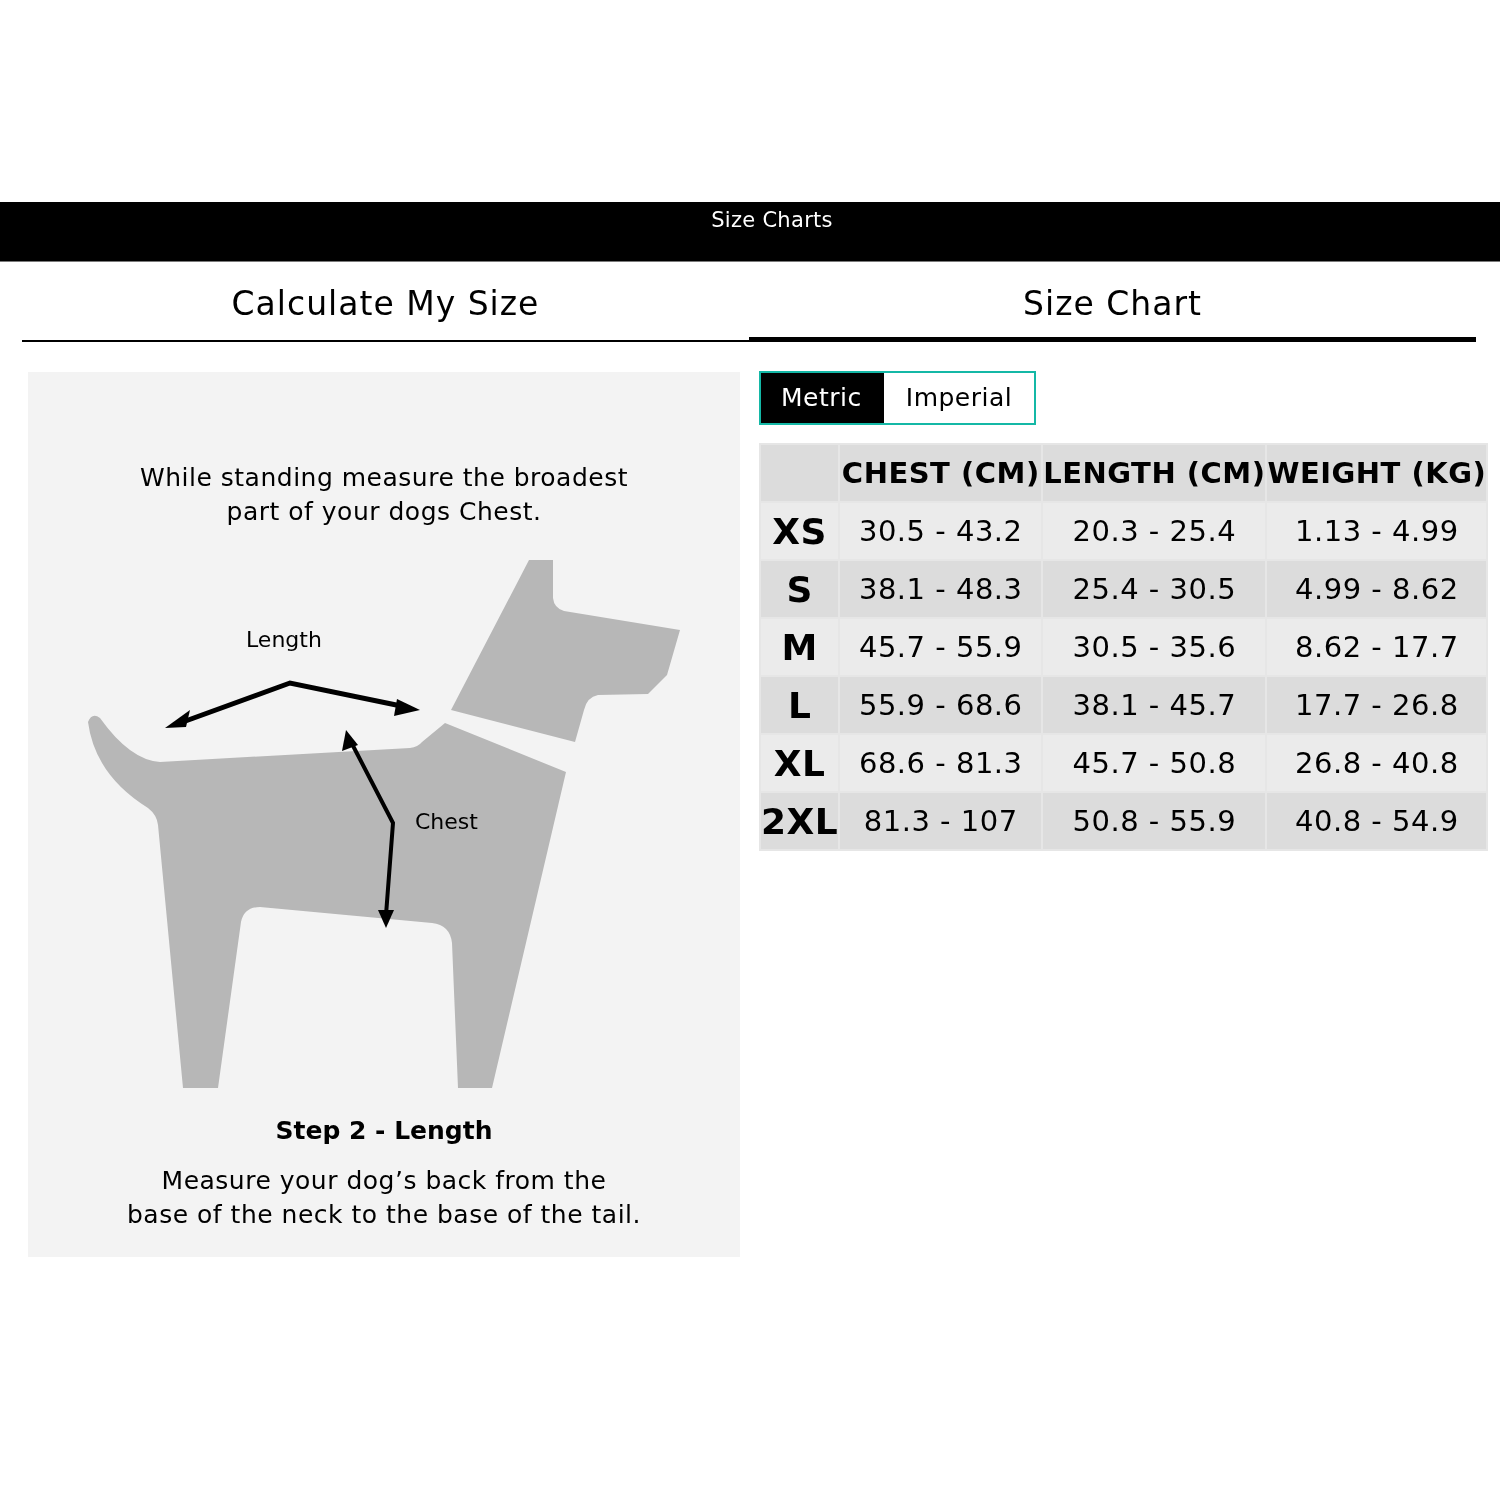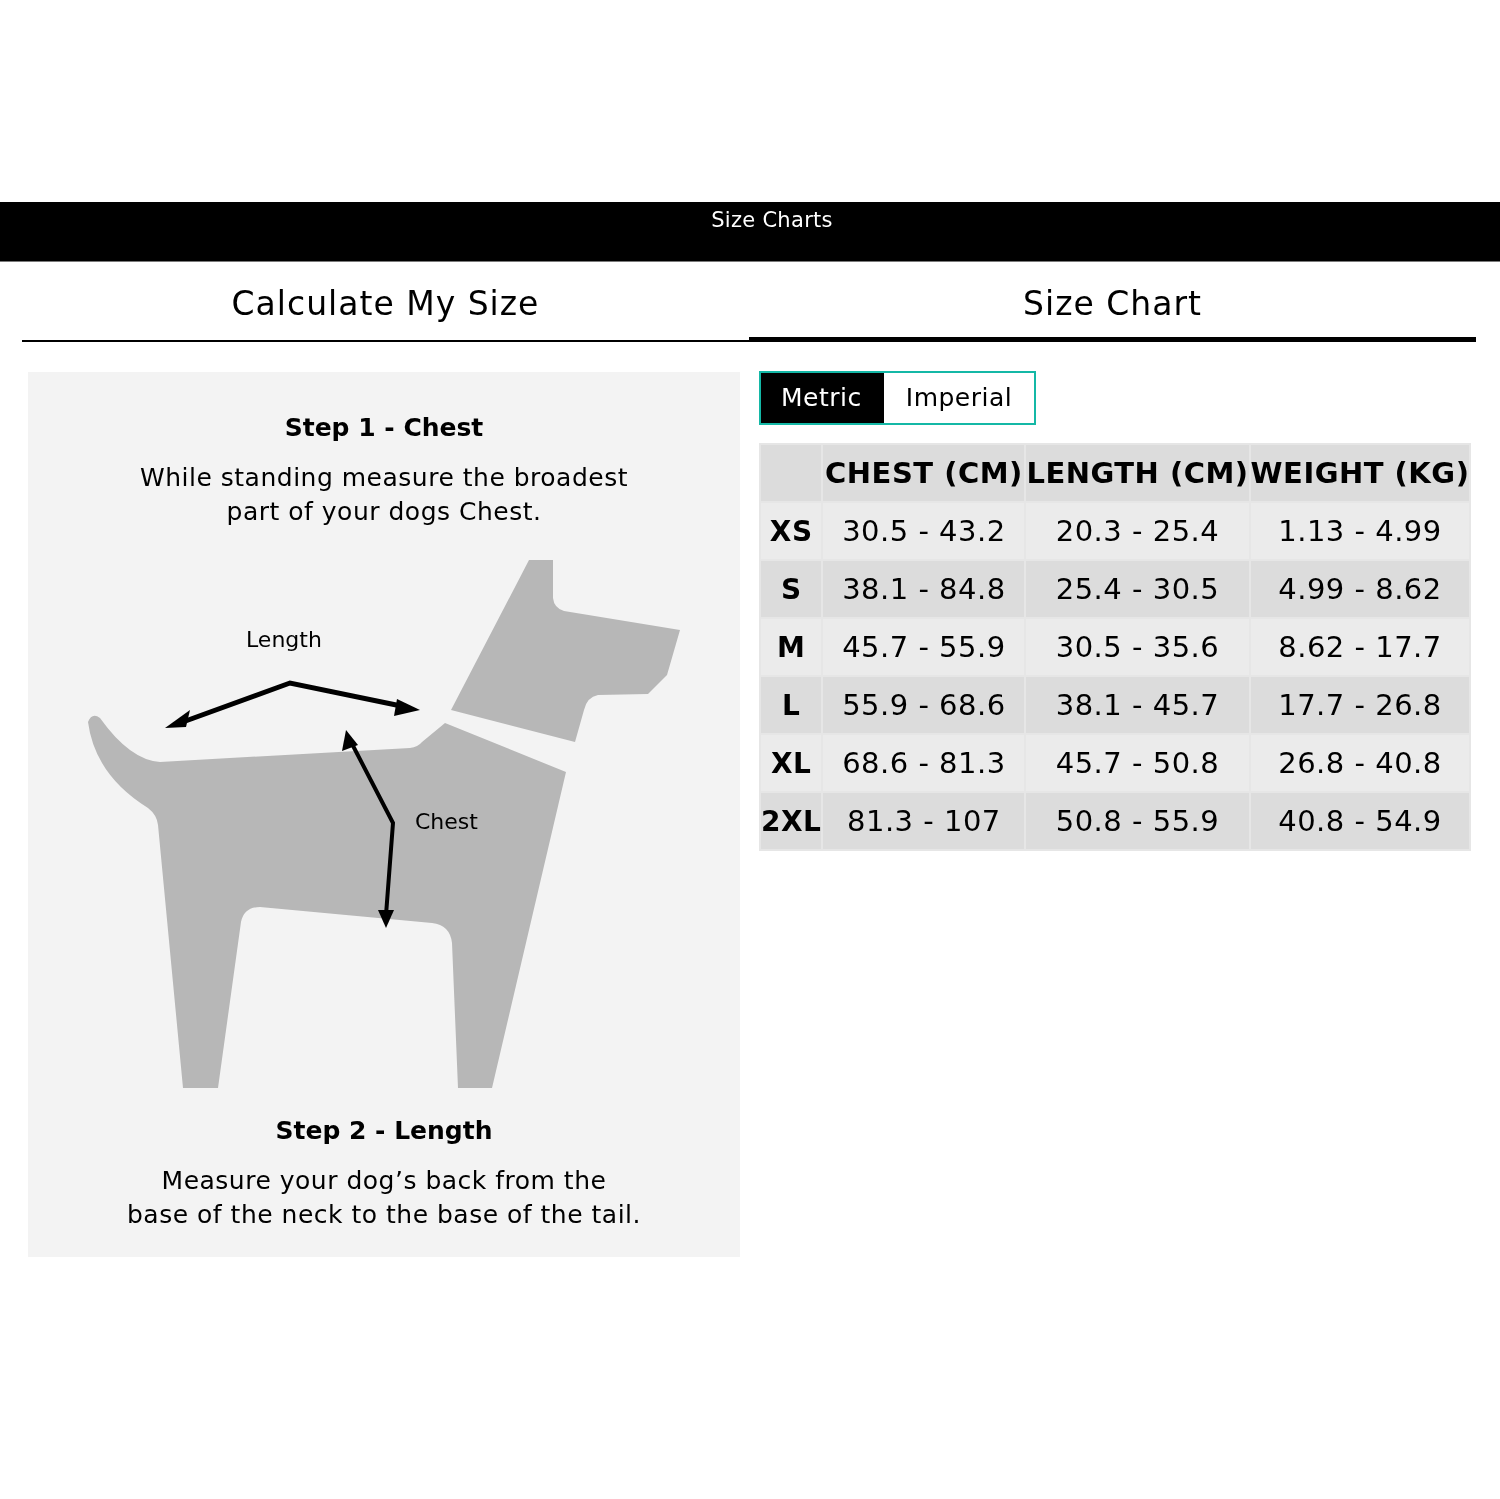--- a/index.html
+++ b/index.html
@@ -133,21 +133,21 @@
     .size-table th {
       background: #dcdcdc;
       font-weight: bold;
       font-size: 29px;
       white-space: nowrap;
       overflow: visible;
       height: 56px;
     }
     .size-table tr.row-odd td { background: #ebebeb; }
     .size-table tr.row-even td { background: #dcdcdc; }
-    .size-table td.size-label { font-weight: bold; font-size: 28px; }
+    .size-table td.size-label { font-weight: bold; font-size: 36px; }
     .col-size { width: 62px; }
     .col-chest { width: 203px; }
     .col-length { width: 222px; }
     .col-weight { width: 218px; }
   </style>
 </head>
 <body>
 
 <div class="modal">
   <div class="modal-header">
@@ -186,21 +186,20 @@
     <polygon fill="#000" points="165,728 190,710 186,727"></polygon>
     <polygon fill="#000" points="420,710 397,699 394,716"></polygon>
 
     <g stroke="#000" stroke-width="4" fill="none">
       <polyline points="350,740 393,823 386,915"></polyline>
     </g>
     <polygon fill="#000" points="346,730 342,751 358,745"></polygon>
     <polygon fill="#000" points="386,928 378,910 394,910"></polygon>
   </svg>
 
-  <div class="step-title" style="top:41px;">Step 1 - Chest</div>
   <div class="step-desc" style="top:89px;">While standing measure the broadest</div>
   <div class="step-desc" style="top:123px;">part of your dogs Chest.</div>
 
   <div class="diagram-label" style="left:218px; top:255px;">Length</div>
   <div class="diagram-label" style="left:387px; top:437px;">Chest</div>
 
   <div class="step-title" style="top:744px;">Step 2 - Length</div>
   <div class="step-desc" style="top:792px;">Measure your dog’s  back from the</div>
   <div class="step-desc" style="top:826px;">base of the neck to the base of the tail.</div>
 </div>
@@ -227,21 +226,21 @@
   </thead>
   <tbody>
     <tr class="row-odd">
       <td class="size-label">XS</td>
       <td>30.5 - 43.2</td>
       <td>20.3 - 25.4</td>
       <td>1.13 - 4.99</td>
     </tr>
     <tr class="row-even">
       <td class="size-label">S</td>
-      <td>38.1 - 84.8</td>
+      <td>38.1 - 48.3</td>
       <td>25.4 - 30.5</td>
       <td>4.99 - 8.62</td>
     </tr>
     <tr class="row-odd">
       <td class="size-label">M</td>
       <td>45.7 - 55.9</td>
       <td>30.5 - 35.6</td>
       <td>8.62 - 17.7</td>
     </tr>
     <tr class="row-even">

